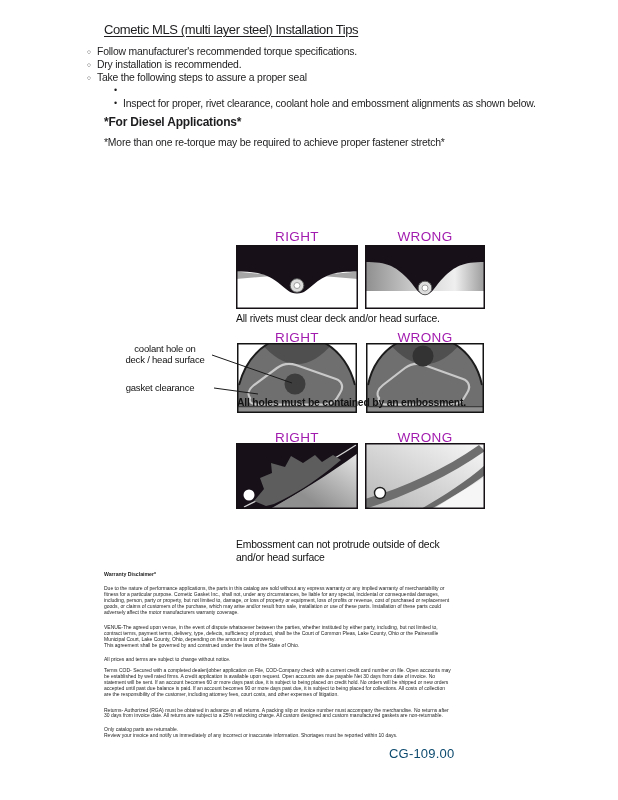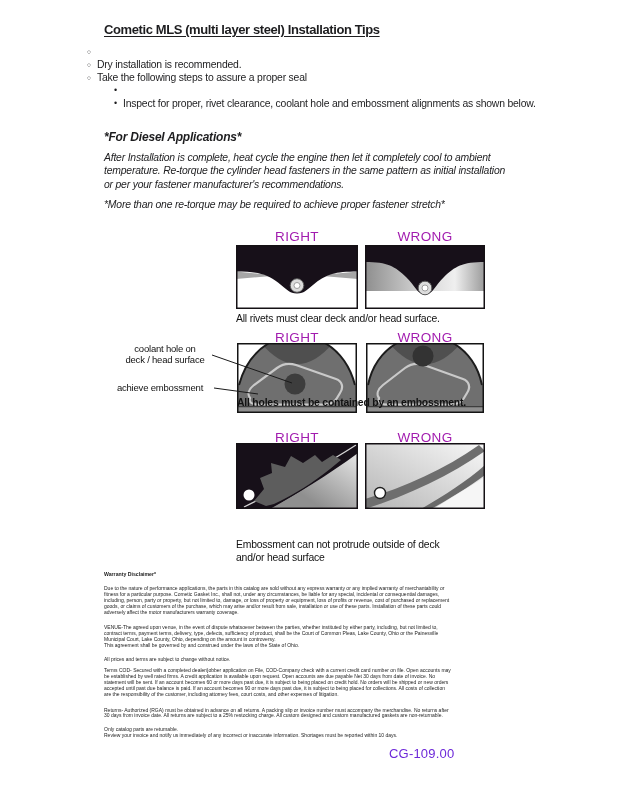--- a/index.html
+++ b/index.html
@@ -3,77 +3,75 @@
 <meta charset="utf-8">
 <style>
   html,body{margin:0;padding:0;background:#ffffff;}
   .page{
     position:relative;width:618px;height:800px;background:#fff;
     font-family:"Liberation Sans",sans-serif;color:#1d1d1f;overflow:hidden;
     letter-spacing:-0.2px;
   }
   .abs{position:absolute;}
   .title{
-    left:104px;top:22px;font-size:13px;font-weight:bold;
+    left:104px;top:22px;font-size:13px;font-weight:normal;
     text-decoration:underline;text-underline-offset:2px;letter-spacing:-0.4px;
   }
   .bullets{left:87px;top:45px;width:500px;font-size:10.4px;line-height:13px;}
   .brow{display:flex;align-items:flex-start;}
   .brow .m{width:10px;flex:0 0 10px;font-size:6.5px;line-height:13px;text-align:left;}
   .brow.sub{margin-left:27px;}
   .brow.sub .m{font-size:9px;width:9px;flex:0 0 9px;}
-  .diesel{left:104px;top:131px;width:495px;font-size:10.4px;line-height:13.2px;font-style:italic;}
+  .diesel{left:104px;top:116px;width:495px;font-size:10.4px;line-height:13.2px;}
   .diesel .h{font-size:12px;font-weight:bold;margin:0;}
   .diesel p{margin:7px 0 0 0;white-space:pre-line;}
   .diesel p.first{margin-top:5px;}
   .figlabel{font-size:13.5px;letter-spacing:0.4px;text-align:center;color:#a21caf;}
   .caption{font-size:10.4px;color:#121212;white-space:pre-line;line-height:13px;}
   .callout{font-size:9.5px;line-height:11px;text-align:center;white-space:pre-line;color:#121212;}
   .legal{left:104px;top:572px;width:418px;font-size:5px;line-height:5.9px;color:#232323;letter-spacing:0;}
   .legal .h{font-size:5.2px;font-weight:bold;margin:0;}
   .legal p{margin:0;white-space:pre-line;}
   .legal p.g8{margin-top:8px;}
   .legal p.g10{margin-top:10px;}
   .legal p.g5{margin-top:5px;}
-  .footer-code{left:389px;top:746px;font-size:13px;letter-spacing:0.2px;color:#6d28d9;}
+  .footer-code{left:389px;top:746px;font-size:13px;letter-spacing:0.2px;color:#0c4a6e;}
   svg.panel{position:absolute;display:block;}
 </style>
 </head>
 <body>
 
 <div class="page">
 
   <div class="abs title">Cometic MLS (multi layer steel) Installation Tips</div>
 
   <div class="abs bullets">
     <div class="brow">
       <span class="m">○</span>
+      <span>Follow manufacturer's recommended torque specifications.</span>
     </div>
     <div class="brow">
       <span class="m">○</span>
       <span>Dry installation is recommended.</span>
     </div>
     <div class="brow">
       <span class="m">○</span>
       <span>Take the following steps to assure a proper seal</span>
     </div>
     <div class="brow sub">
       <span class="m">•</span>
     </div>
     <div class="brow sub">
       <span class="m">•</span>
       <span>Inspect for proper, rivet clearance, coolant hole and embossment alignments as shown below.</span>
     </div>
   </div>
 
   <div class="abs diesel">
     <div class="h">*For Diesel Applications*</div>
-    <p>After Installation is complete, heat cycle the engine then let it completely cool to ambient
-temperature. Re-torque the cylinder head fasteners in the same pattern as initial installation
-or per your fastener manufacturer's recommendations.</p>
     <p>*More than one re-torque may be required to achieve proper fastener stretch*</p>
   </div>
 
   <div class="abs figlabel" style="left:236px;top:229px;width:122px;">RIGHT</div>
   <div class="abs figlabel" style="left:365px;top:229px;width:120px;">WRONG</div>
 
   <svg class="panel" style="left:236px;top:245px;" width="122" height="64" viewBox="0 0 122 64">
     <rect width="122" height="64" fill="#ffffff"></rect>
     <path d="M0,26.5 L42,30.5 L0,34 Z" fill="#a6a6a6"></path>
     <path d="M122,26.5 L80,30.5 L122,34 Z" fill="#a6a6a6"></path>
@@ -100,21 +98,21 @@
     <rect x="0.75" y="0.75" width="118.5" height="62.5" fill="none" stroke="#141014" stroke-width="1.5"></rect>
   </svg>
 
   <div class="abs caption" style="left:236px;top:312px;">All rivets must clear deck and/or head surface.</div>
 
   <div class="abs figlabel" style="left:237px;top:330px;width:120px;">RIGHT</div>
   <div class="abs figlabel" style="left:366px;top:330px;width:118px;">WRONG</div>
 
   <div class="abs callout" style="left:118px;top:343px;width:94px;">coolant hole on
 deck / head surface</div>
-  <div class="abs callout" style="left:108px;top:382px;width:104px;">achieve embossment</div>
+  <div class="abs callout" style="left:108px;top:382px;width:104px;">gasket clearance</div>
 
   <svg class="panel" style="left:237px;top:343px;" width="120" height="70" viewBox="0 0 120 70">
     <rect width="120" height="70" fill="#6f6f6f"></rect>
     <path d="M24,0 C36,14 47,21 60,21 C73,21 84,14 96,0 Z" fill="#4f4f4f"></path>
     <path d="M0,0 L32,0 C17,9 7,23 2,42 L0,42 Z" fill="#ffffff"></path>
     <path d="M32,0 C17,9 7,23 2,42" fill="none" stroke="#1c1c1c" stroke-width="2"></path>
     <path d="M120,0 L88,0 C103,9 113,23 118,42 L120,42 Z" fill="#ffffff"></path>
     <path d="M88,0 C103,9 113,23 118,42" fill="none" stroke="#1c1c1c" stroke-width="2"></path>
     <rect x="0" y="63" width="120" height="1.4" fill="#3e3e3e"></rect>
     <rect x="0" y="64.4" width="120" height="5.6" fill="#8f8f8f"></rect>

